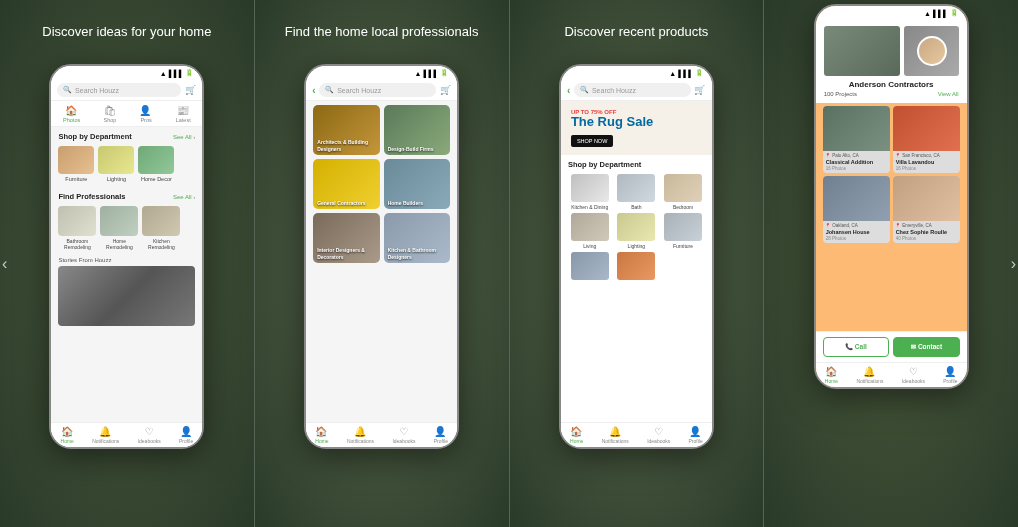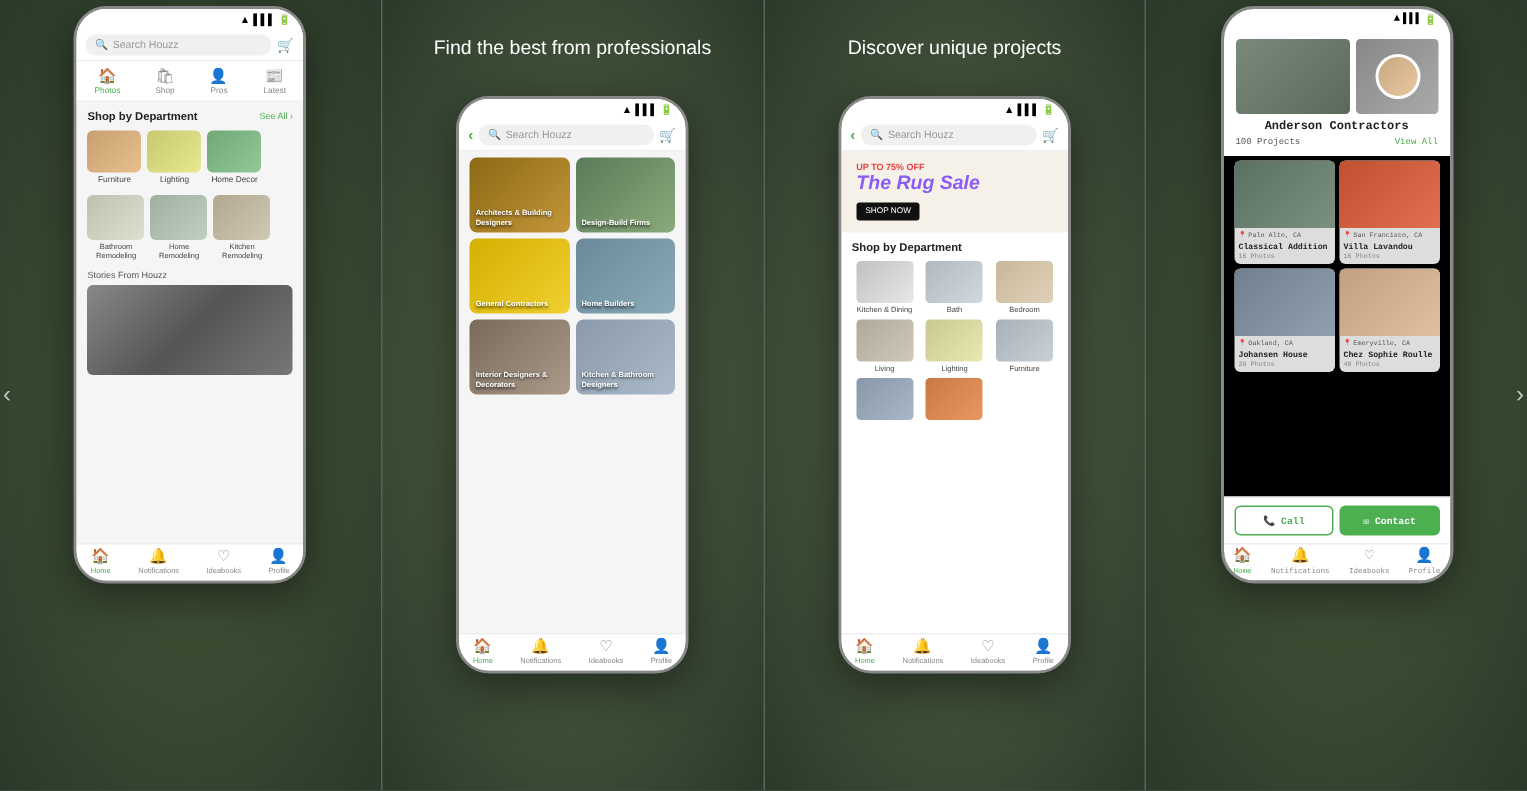--- a/index.html
+++ b/index.html
@@ -311,23 +311,22 @@
     .promo-small {
       font-size: 6px;
       color: #e84040;
       font-weight: 700;
       text-transform: uppercase;
     }
 
     .promo-title {
       font-size: 13px;
       font-weight: 900;
-      color: #8b5cf6;
+      color: #0369a1;
       line-height: 1.1;
-      font-style: italic;
     }
 
     .promo-btn {
       background: #111;
       color: white;
       font-size: 5.5px;
       padding: 3px 6px;
       border-radius: 2px;
       display: inline-block;
       margin-top: 4px;
@@ -591,20 +590,22 @@
   </style>
 </head>
 <body>
 
 <div class="main-container">
 
   <span class="scroll-arrow scroll-left">‹</span>
 
   <div class="panel panel-1">
     <div class="panel-bg"></div>
+    <div class="panel-title">Discover ideas
+for your home</div>
     <div class="phone-mockup">
       <div class="phone-inner">
 
         <div class="status-bar">
           <div class="status-icons">
             <span style="font-size:7px;">▲</span>
             <span style="font-size:7px;">▌▌▌</span>
             <span style="font-size:7px;">🔋</span>
           </div>
         </div>
@@ -650,20 +651,24 @@
             <div class="category-item">
               <div class="category-img img-lighting"></div>
               <span class="category-label">Lighting</span>
             </div>
             <div class="category-item">
               <div class="category-img img-homedecor"></div>
               <span class="category-label">Home Decor</span>
             </div>
           </div>
 
+          <div class="section-header">
+            <span class="section-title">Find Professionals</span>
+            <span class="see-all">See All ›</span>
+          </div>
           <div class="professionals-grid">
             <div class="pro-item">
               <div class="pro-img img-bathroom"></div>
               <span class="pro-label">Bathroom<br>Remodeling</span>
             </div>
             <div class="pro-item">
               <div class="pro-img img-homeremodel"></div>
               <span class="pro-label">Home<br>Remodeling</span>
             </div>
             <div class="pro-item">
@@ -697,21 +702,21 @@
           </div>
         </div>
       </div>
     </div>
   </div>
 
   <div class="panel-divider"></div>
 
   <div class="panel panel-2">
     <div class="panel-bg"></div>
-    <div class="panel-title">Find the best from
+    <div class="panel-title">Find the home local
 professionals</div>
     <div class="phone-mockup">
       <div class="phone-inner">
         <div class="status-bar">
           <div class="status-icons">
             <span style="font-size:7px;">▲</span>
             <span style="font-size:7px;">▌▌▌</span>
             <span style="font-size:7px;">🔋</span>
           </div>
         </div>
@@ -771,21 +776,21 @@
           </div>
         </div>
       </div>
     </div>
   </div>
 
   <div class="panel-divider"></div>
 
   <div class="panel panel-3">
     <div class="panel-bg"></div>
-    <div class="panel-title">Discover unique projects</div>
+    <div class="panel-title">Discover recent products</div>
     <div class="phone-mockup">
       <div class="phone-inner">
         <div class="status-bar">
           <div class="status-icons">
             <span style="font-size:7px;">▲</span>
             <span style="font-size:7px;">▌▌▌</span>
             <span style="font-size:7px;">🔋</span>
           </div>
         </div>
         <div class="search-bar">
@@ -861,21 +866,21 @@
         </div>
       </div>
     </div>
   </div>
 
   <div class="panel-divider"></div>
 
   <div class="panel panel-4">
     <div class="panel-bg"></div>
     <div class="phone-mockup">
-      <div class="phone-inner" style="background:#000000;font-family:Liberation Mono, monospace;">
+      <div class="phone-inner" style="background:#fdba74;">
         <div class="status-bar">
           <div class="status-icons">
             <span style="font-size:7px;">▲</span>
             <span style="font-size:7px;">▌▌▌</span>
             <span style="font-size:7px;">🔋</span>
           </div>
         </div>
 
         <div class="contractor-header">
           <div class="contractor-photo-area">

